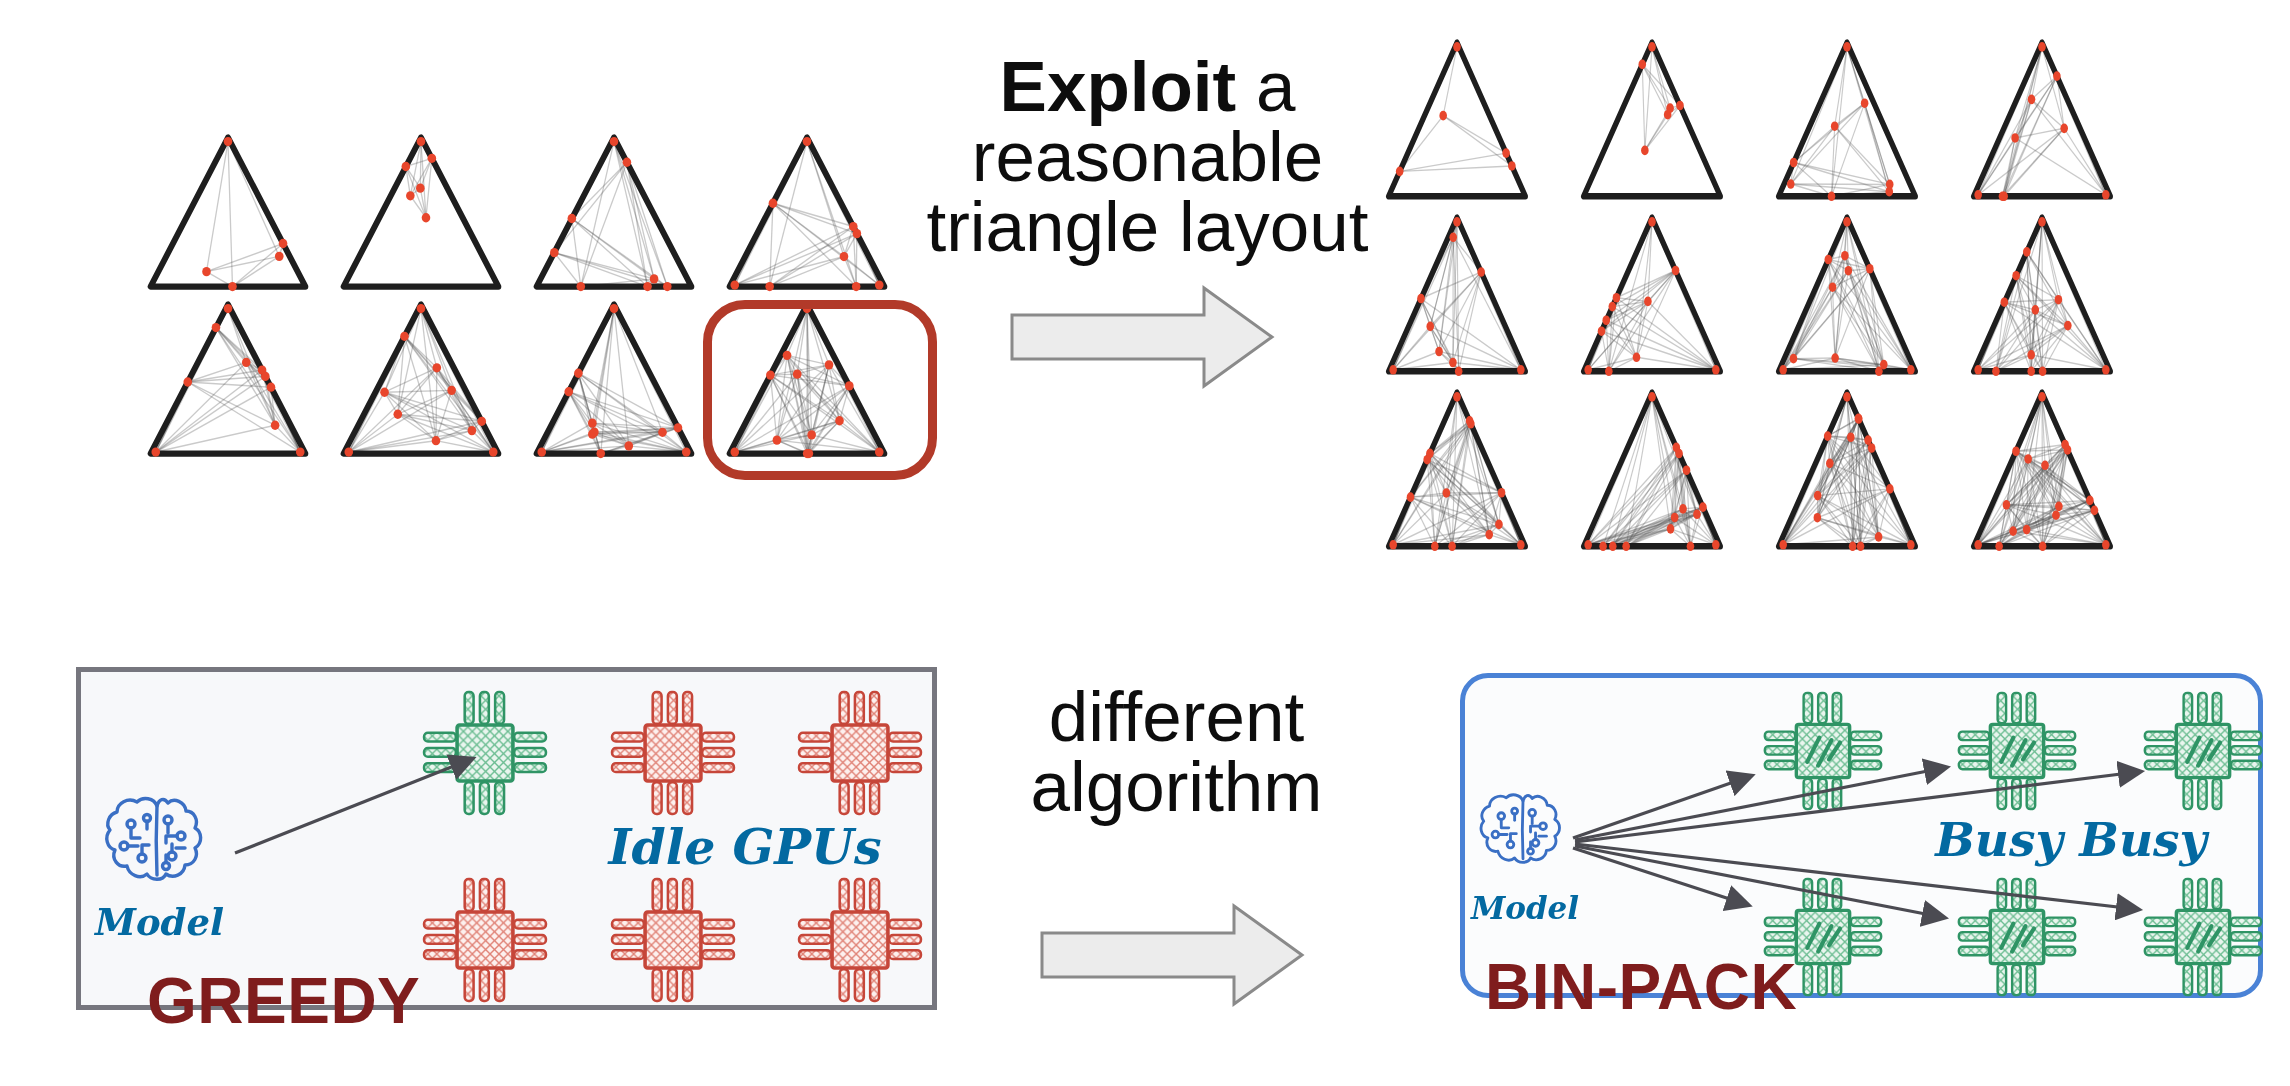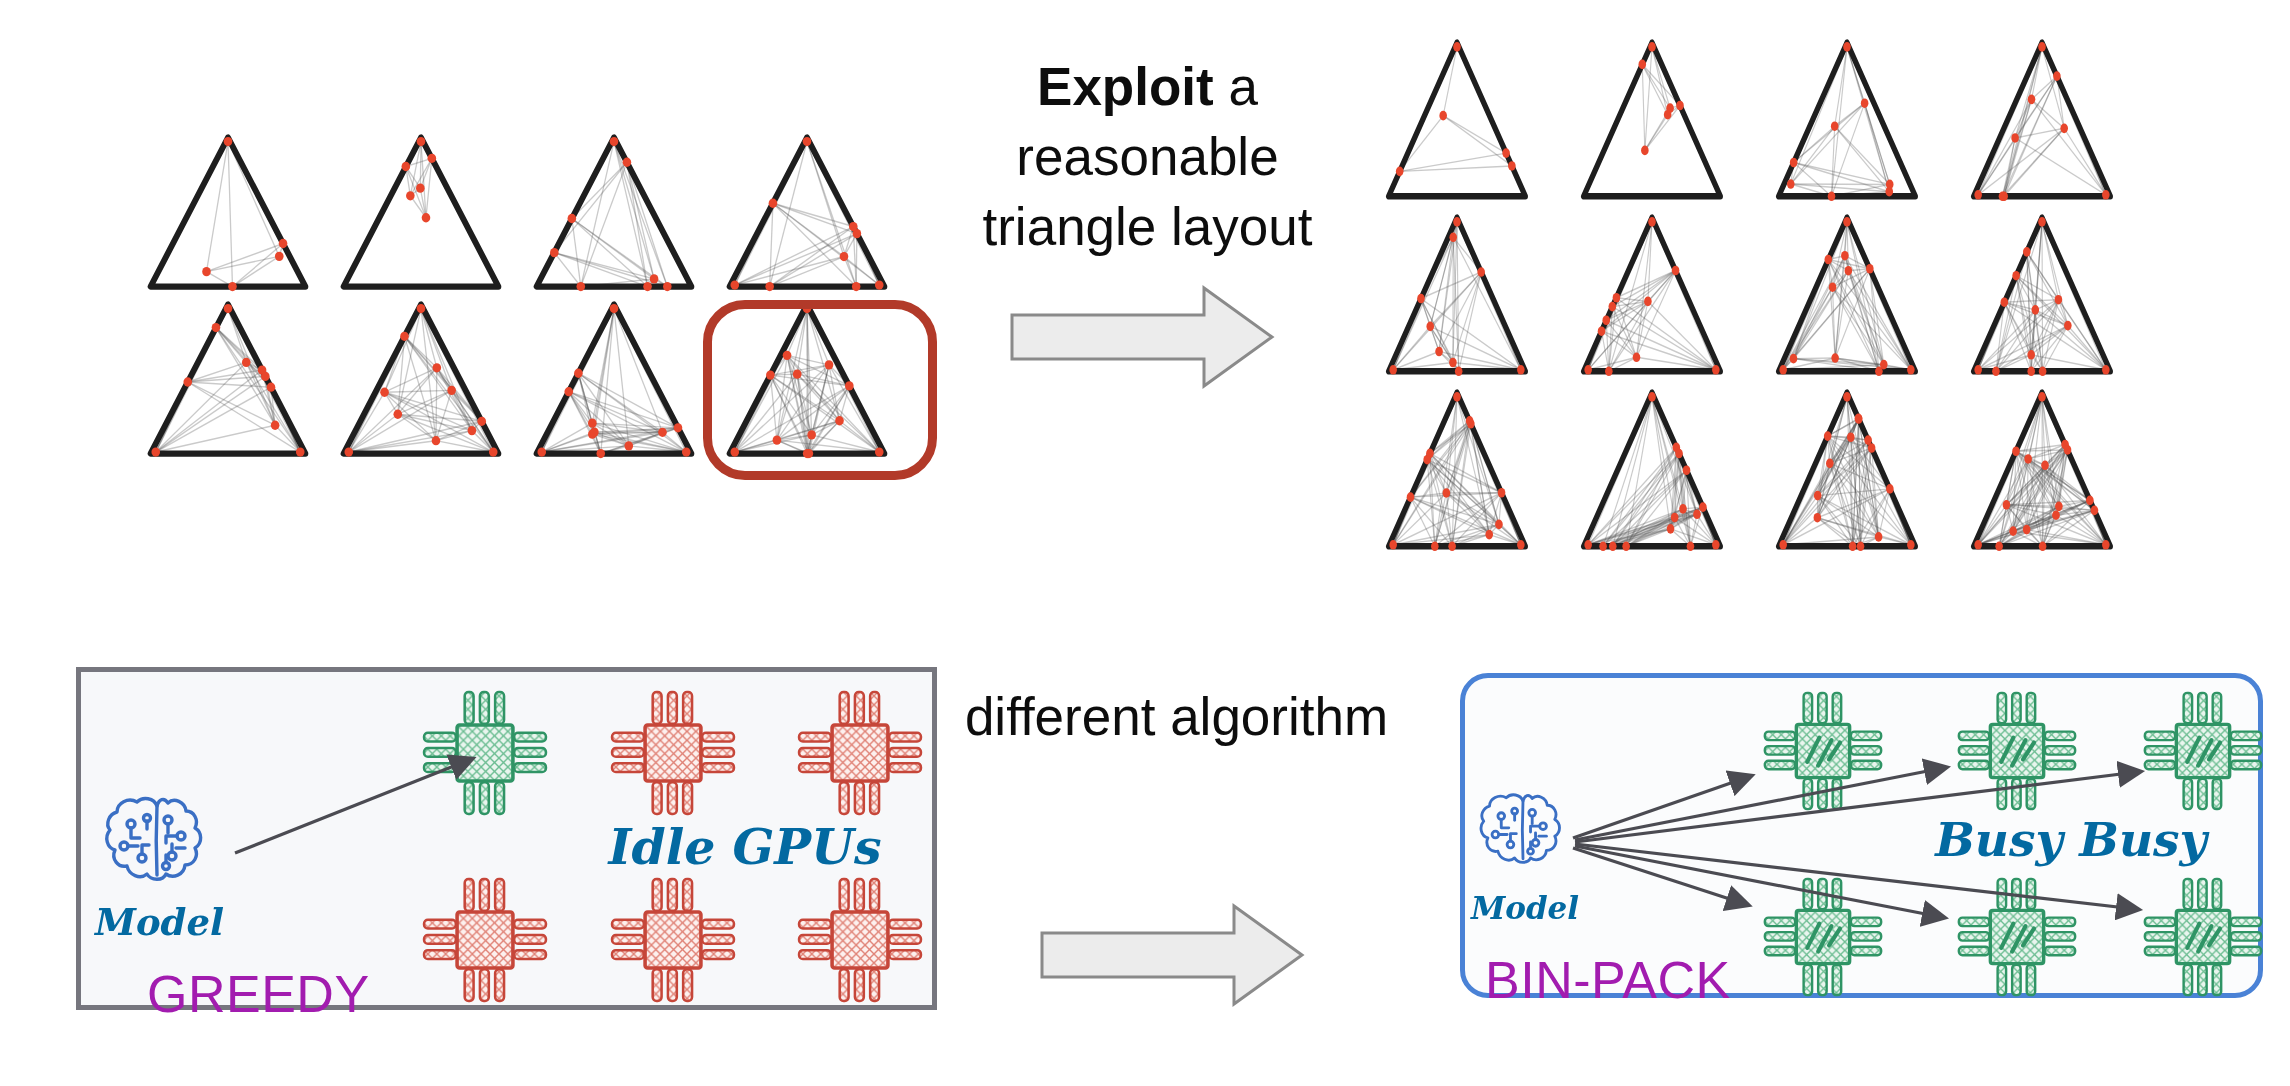--- a/index.html
+++ b/index.html
@@ -1,25 +1,25 @@
 <!DOCTYPE html>
 <html><head>
 <meta charset="utf-8">
 <style>
   html,body{margin:0;padding:0;background:#ffffff;}
   #canvas{position:relative;width:2290px;height:1086px;background:#ffffff;
           font-family:"Liberation Sans",sans-serif;overflow:hidden;}
   .tri-cell{position:absolute;}
   .tri-cell svg{display:block;width:100%;height:100%;}
   .hl-box{position:absolute;border-radius:42px;box-sizing:border-box;}
-  .caption{position:absolute;text-align:center;font-size:53px;line-height:70px;color:#0d0d0d;}
+  .caption{position:absolute;text-align:center;font-size:71px;line-height:70px;color:#0d0d0d;}
   .caption b{font-weight:700;}
   .block-arrow{position:absolute;}
   .panel{position:absolute;box-sizing:border-box;}
-  .panel-title{position:absolute;font-weight:400;font-size:52px;letter-spacing:0.5px;color:#a21caf;white-space:nowrap;}
+  .panel-title{position:absolute;font-weight:700;font-size:64px;letter-spacing:0.5px;color:#7f1d1d;white-space:nowrap;}
   .hand{position:absolute;font-family:"DejaVu Serif",serif;font-style:italic;font-weight:700;
         color:#0369a1;text-align:center;white-space:nowrap;}
   .brain{position:absolute;}
   .brain svg{display:block;width:100%;height:100%;}
   .chip{position:absolute;}
   .chip svg{display:block;width:100%;height:100%;}
   .overlay-svg{position:absolute;left:0;top:0;}
 </style>
 </head>
 <body>

